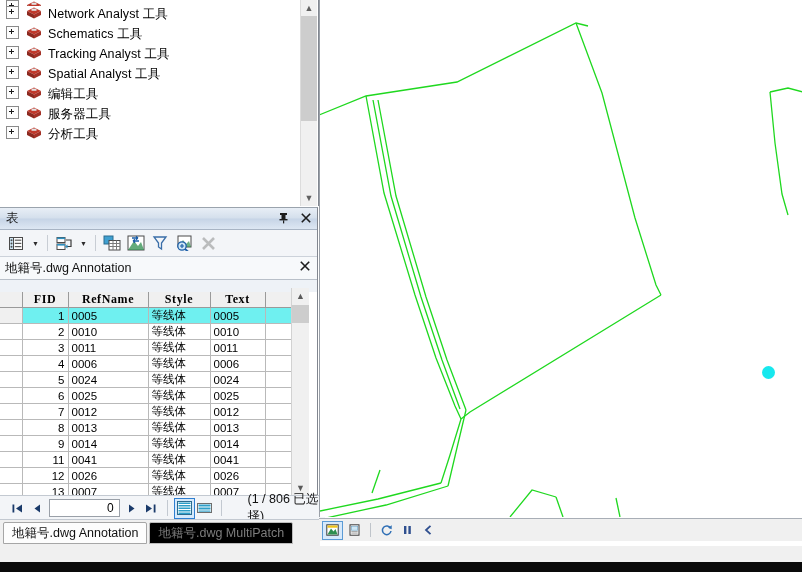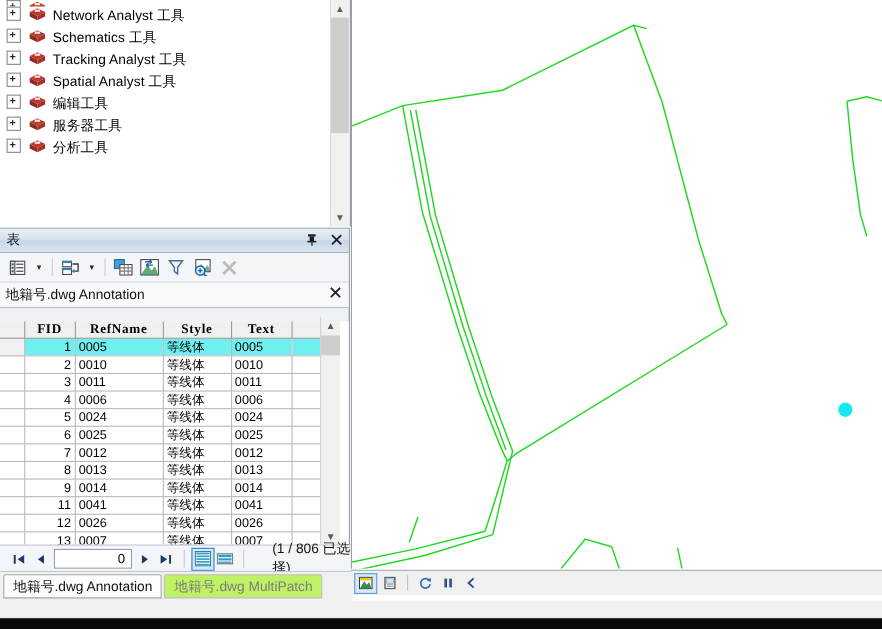--- a/index.html
+++ b/index.html
@@ -146,21 +146,21 @@
   #bottom-tabs {
     position:absolute; left:0; bottom:0; width:317px; height:26px;
     background:#f0f0f0; border-top:1px solid #c3c9d1;
     display:flex; align-items:center; padding-left:3px; gap:2px;
   }
   .btab {
     height:20px; padding:0 8px; display:flex; align-items:center;
     border:1px solid #a6a6a6; border-radius:2px 2px 0 0;
     font-size:12.5px; background:#fdfdfd; color:#111;
   }
-  .btab.inactive { background:#bef264; color:#7d7d7d; border-color:#bdbdbd; }
+  .btab.inactive { background:#000000; color:#7d7d7d; border-color:#bdbdbd; }
 
   
   #map-area {
     position:absolute; left:319px; top:0; width:483px; height:517px;
     background:#ffffff; overflow:hidden;
     border-left:1px solid #9aa0a8;
   }
   #map-svg { position:absolute; left:0; top:0; }
   #map-vertex {
     position:absolute; left:442px; top:366px; width:13px; height:13px;

